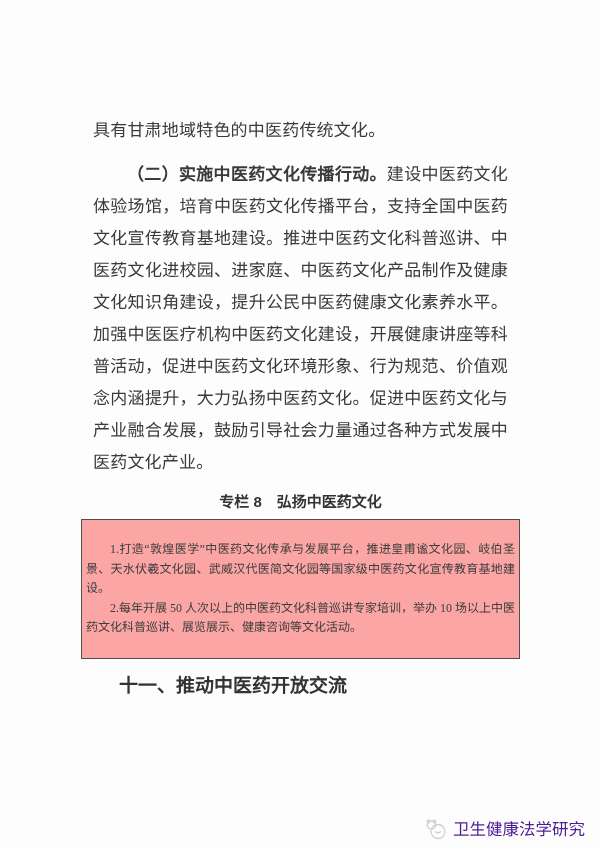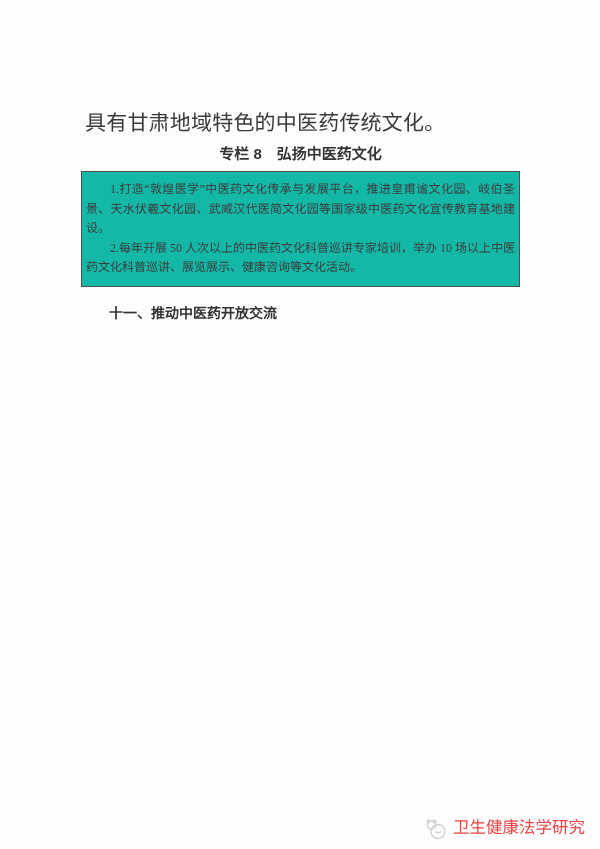--- a/index.html
+++ b/index.html
@@ -20,22 +20,22 @@
     inset: 0;
     background: #fdfdfd;
   }
   .content {
     position: absolute;
     left: 81px;
     top: 103px;
     width: 439px;
   }
   .body-par {
-    margin: 4px;
-    font-size: 21px;
+    margin: 12px;
+    font-size: 17px;
     line-height: 32px;
     text-align: justify;
     letter-spacing: 0.2px;
   }
   .body-par.indent {
     text-indent: 2em;
   }
   .lead {
     font-weight: 700;
   }
@@ -43,49 +43,49 @@
     margin: 3px 0 6px 0;
     text-align: center;
     font-family: "Liberation Sans", "DejaVu Sans", sans-serif;
     font-weight: 700;
     font-size: 15px;
     line-height: 22px;
     color: #333333;
   }
   .column-box {
     border: 1px solid #4f4f4f;
-    padding: 8px 4px;
-    background: #14b8a6;
+    padding: 20px 4px;
+    background: #fca5a5;
   }
   .box-item {
     margin: 0;
     font-size: 12px;
     line-height: 19.5px;
     text-align: justify;
     text-indent: 2em;
     color: #3d3d3d;
   }
   .section-heading {
     margin: 13px 0 6px 0;
     font-family: "Liberation Sans", "DejaVu Sans", sans-serif;
     font-weight: 700;
-    font-size: 14px;
+    font-size: 19px;
     line-height: 27px;
     text-indent: 2em;
     color: #333333;
   }
   .watermark {
     position: absolute;
     right: 15px;
     bottom: 9px;
     display: flex;
     align-items: center;
     gap: 5px;
-    color: #ef4444;
-    font-family: Liberation Mono, monospace;
+    color: #4c1d95;
+    font-family: Liberation Sans, sans-serif;
     font-size: 16.5px;
     line-height: 22px;
     user-select: none;
   }
   .wm-logo {
     display: inline-block;
     width: 24px;
     height: 22px;
   }
   .wm-logo svg {
@@ -94,20 +94,21 @@
 </style>
 </head>
 <body>
 
 <div class="page">
 
   <div class="content">
 
     <p class="body-par">具有甘肃地域特色的中医药传统文化。</p>
 
+    <p class="body-par indent"><span class="lead">（二）实施中医药文化传播行动。</span><span>建设中医药文化体验场馆，培育中医药文化传播平台，支持全国中医药文化宣传教育基地建设。推进中医药文化科普巡讲、中医药文化进校园、进家庭、中医药文化产品制作及健康文化知识角建设，提升公民中医药健康文化素养水平。加强中医医疗机构中医药文化建设，开展健康讲座等科普活动，促进中医药文化环境形象、行为规范、价值观念内涵提升，大力弘扬中医药文化。促进中医药文化与产业融合发展，鼓励引导社会力量通过各种方式发展中医药文化产业。</span></p>
 
     <h3 class="box-title">专栏 8　弘扬中医药文化</h3>
 
     <div class="column-box">
       <p class="box-item">1.打造“敦煌医学”中医药文化传承与发展平台，推进皇甫谧文化园、岐伯圣景、天水伏羲文化园、武威汉代医简文化园等国家级中医药文化宣传教育基地建设。</p>
       <p class="box-item">2.每年开展 50 人次以上的中医药文化科普巡讲专家培训，举办 10 场以上中医药文化科普巡讲、展览展示、健康咨询等文化活动。</p>
     </div>
 
     <h2 class="section-heading">十一、推动中医药开放交流</h2>
 

